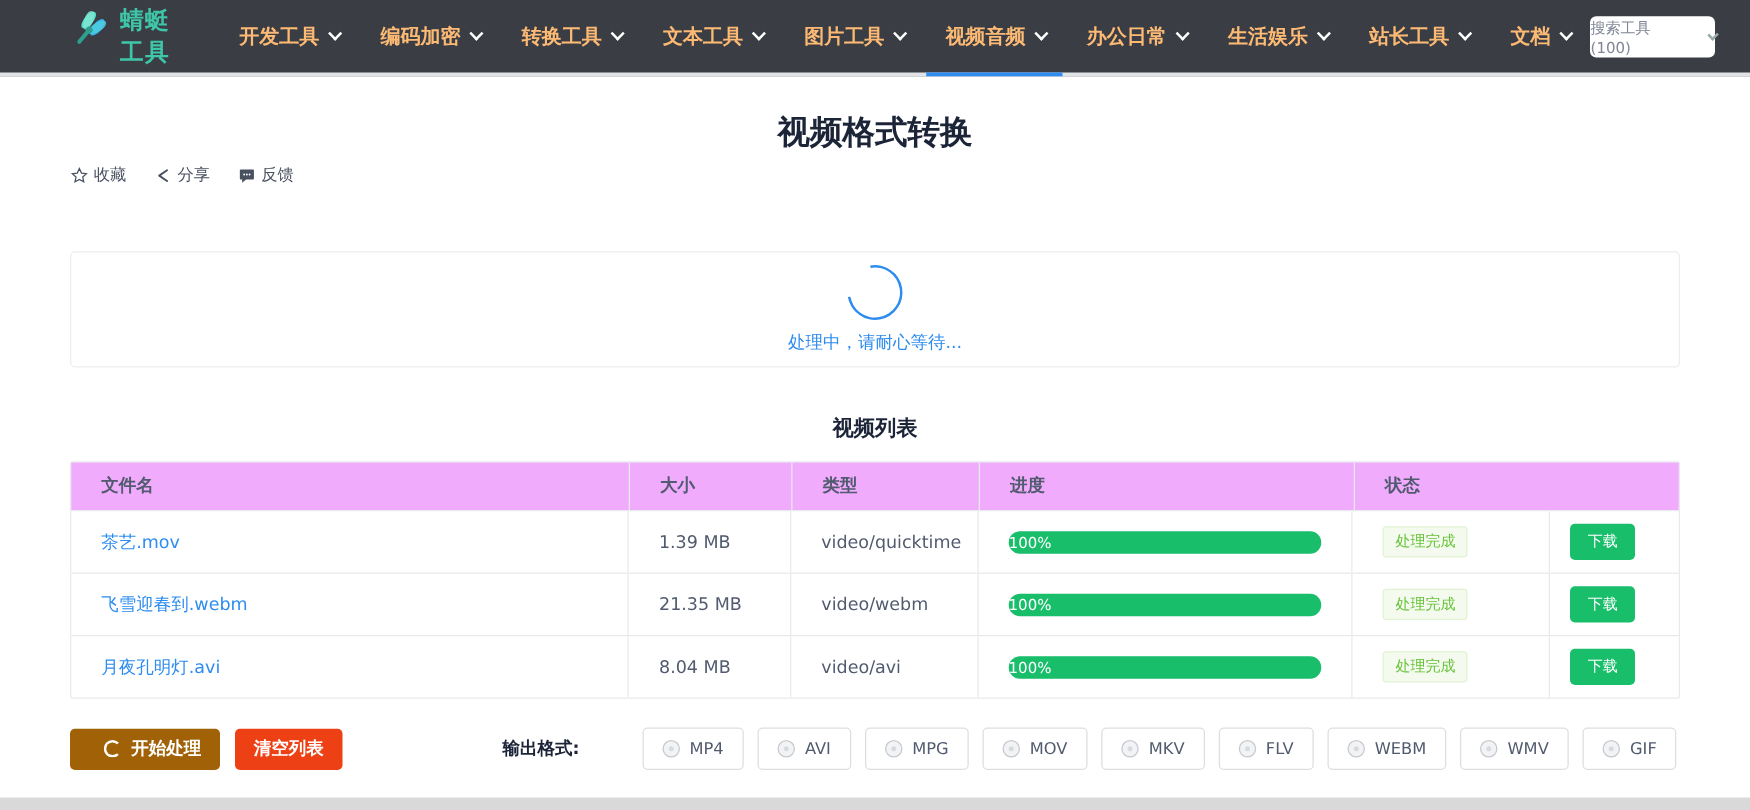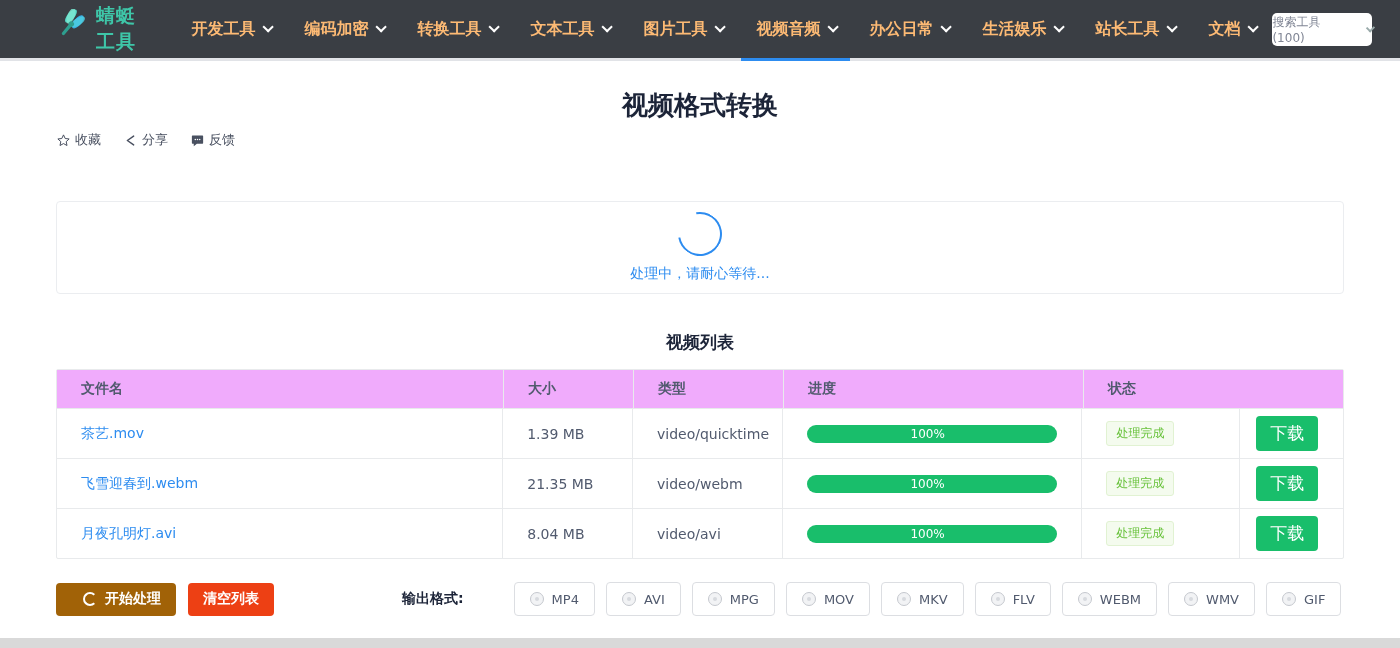--- a/index.html
+++ b/index.html
@@ -44,25 +44,25 @@
   .tr { display:flex; }
   .tr.head { background:#f0abfc; height:38px; font-weight:bold; color:#515a6e; }
   .tr.body-row { height:50px; border-top:1px solid #e8eaec; color:#515a6e; }
   .td { display:flex; align-items:center; padding:0 24px; border-right:1px solid #e8eaec; }
   .td:last-child { border-right:none; }
   .col-name { width:447px; } .col-size { width:130px; } .col-type { width:150px; }
   .col-progress { width:300px; } .col-status { width:158px; } .col-action { width:103px; padding:0 16px; }
   .file-link { color:#2d8cf0; cursor:pointer; text-decoration:none; }
   .progress-track { width:100%; height:18px; background:#f3f3f3; border-radius:10px; }
   .progress-fill { height:100%; background:#19be6b; border-radius:10px; display:flex;
-    align-items:center; justify-content:center; padding-right:9px; color:#fff; font-size:12px; }
+    align-items:center; justify-content:flex-start; padding-right:9px; color:#fff; font-size:12px; }
   .status-badge { padding:3px 9px; font-size:12px; color:#67c23a; background:#f4fbee;
     border:1px solid #e1f2d2; border-radius:3px; }
   .download-btn { background:#19be6b; color:#fff; border:none; border-radius:4px;
-    font-size:17px; padding:6px 14px; cursor:pointer; font-family:inherit; }
+    font-size:12px; padding:6px 14px; cursor:pointer; font-family:inherit; }
 
   
   .controls { display:flex; align-items:center; padding:0 56px; margin-top:23px; }
   .btn { display:flex; align-items:center; gap:8px; height:33px; border:none; border-radius:4px;
     color:#fff; font-size:14px; font-weight:bold; padding:0 15px; cursor:pointer; font-family:inherit; }
   .btn-start { background:#a16207;padding-left:27px; }
   .btn-start .mini-spin { width:14px; height:14px; border-radius:50%; border:2px solid #fff;
     border-right-color:transparent; }
   .btn-clear { background:#ed4014; margin-left:12px; }
   .format-label { margin-left:128px; font-size:14px; font-weight:bold; color:#1c2438; white-space:nowrap; }

